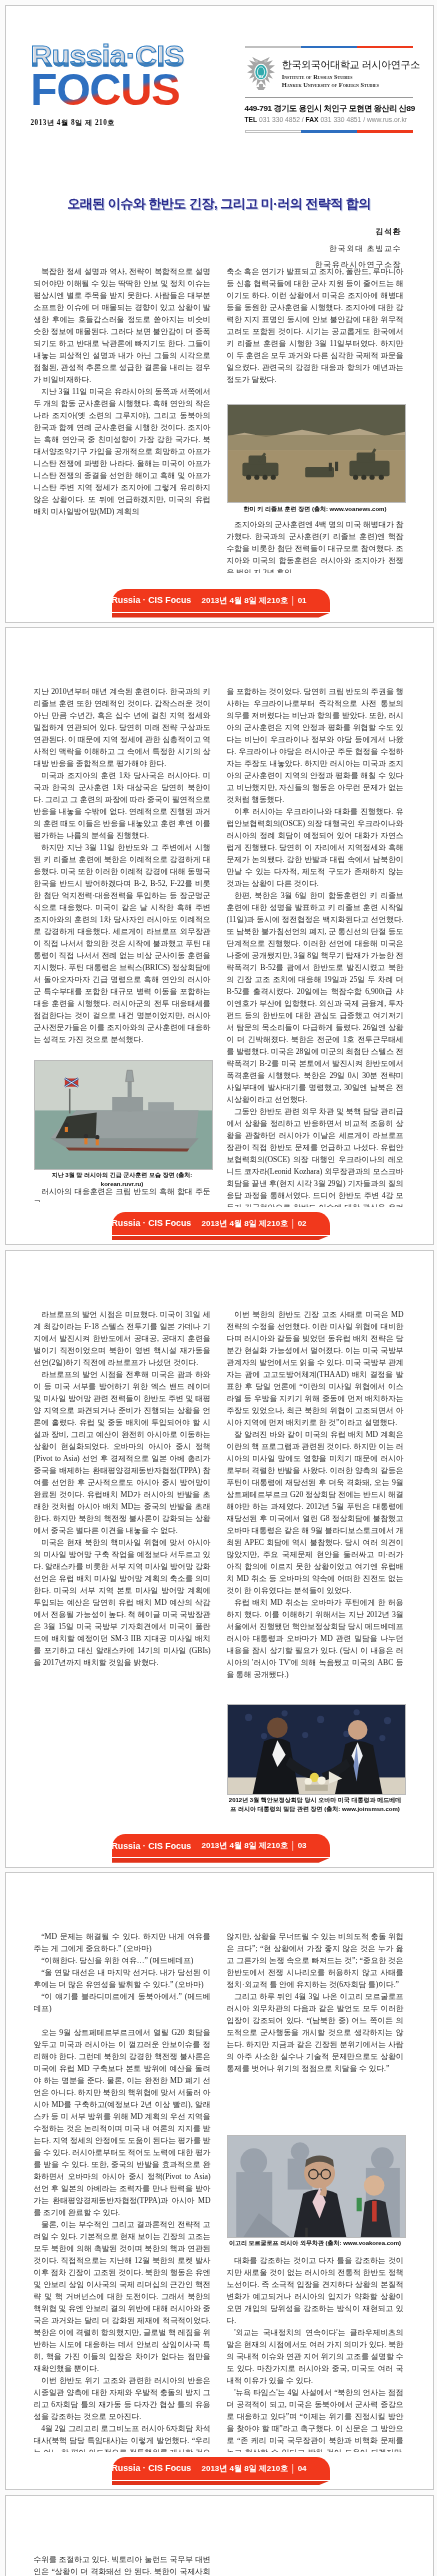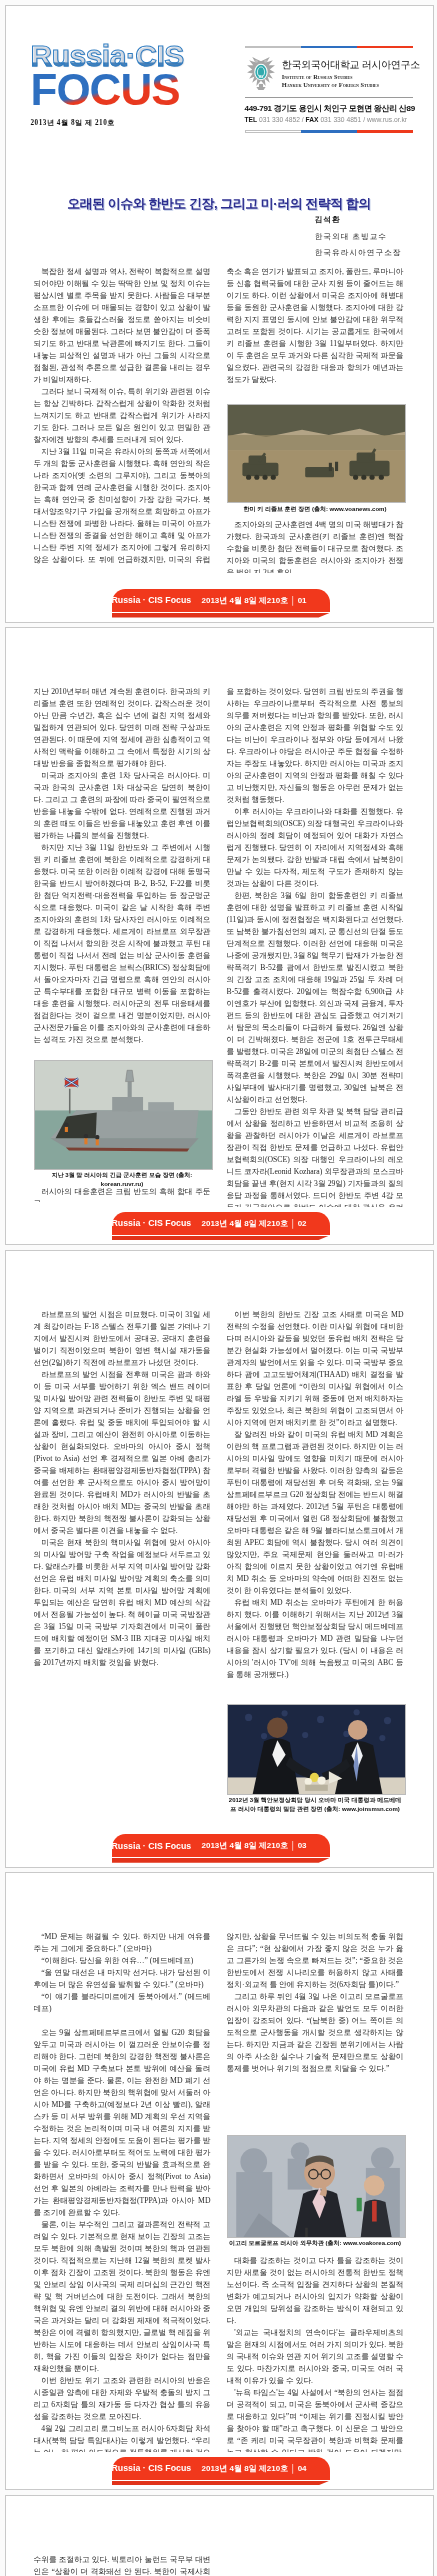--- a/index.html
+++ b/index.html
@@ -26,21 +26,21 @@
   .inst-names{margin-left:5.2px;}
   .inst-ko{font-weight:400;font-size:10px;letter-spacing:-0.3px;color:#0d0d0d;white-space:nowrap;}
   .inst-en{font-family:"Liberation Serif",serif;font-variant:small-caps;font-weight:bold;font-size:6.4px;color:#2b2b2b;line-height:1.25;margin-top:1.5px;}
   .inst-divider{border-top:0.5px solid #9a9a9a;margin-top:5.2px;}
   .inst-addr{margin-top:5.2px;font-weight:800;font-size:8px;letter-spacing:-0.3px;color:#0d0d0d;white-space:nowrap;}
   .inst-tel{margin-top:2.1px;font-size:6.7px;color:#8a8a8a;white-space:nowrap;}
   .inst-tel b{color:#151515;}
   .inst-block .flagbar.bottom{margin-top:7.2px;}
   
   .art-title{position:absolute;left:0;right:0;top:189px;text-align:center;font-family:"Liberation Sans",sans-serif;font-weight:800;font-size:13px;letter-spacing:-0.5px;color:#2b2d8f;text-shadow:1px 1px 0 #c4cfe8;}
-  .byline{position:absolute;right:31px;top:206px;font-size:7.7px;line-height:2.2;letter-spacing:1px;color:#222;}
+  .byline{position:absolute;right:31px;top:218px;text-align:right;font-size:7.7px;line-height:2.2;letter-spacing:1px;color:#222;}
   .byline .author{font-weight:bold;}
   .col{position:absolute;width:177px;text-align:justify;font-size:7.7px;line-height:12px;color:#1e1e1e;overflow:hidden;}
   .col p{margin:0;text-indent:1em;}
   .col p.cont{text-indent:0;}
   .col p.gap-top{margin-top:12px;}
   .photo{position:absolute;border:0.5px solid #bbb;background:#ddd;}
   .photo svg{display:block;width:100%;height:100%;}
   .caption{position:absolute;width:177px;text-align:center;font-family:"Liberation Sans",sans-serif;font-weight:bold;font-size:6px;line-height:1.5;color:#111;}
   
   .pagefoot{position:absolute;left:106px;bottom:4.1px;width:218px;font-family:"Liberation Sans",sans-serif;}
@@ -106,21 +106,20 @@
 
   <div class="art-title">오래된 이슈와 한반도 긴장, 그리고 미·러의 전략적 합의</div>
   <div class="byline">
     <div class="author">김석환</div>
     <div>한국외대 초빙교수</div>
     <div>한국유라시아연구소장</div>
   </div>
 
   <div class="col" style="left:28px;top:260px;height:298px;">
     <p>복잡한 정세 설명과 역사, 전략이 복합적으로 설명되어야만 이해될 수 있는 딱딱한 안보 및 정치 이슈는 평상시엔 별로 주목을 받지 못한다. 사람들은 대부분 소프트한 이슈에 더 매몰되는 경향이 있고 상황이 발생한 후에는 호들갑스러울 정도로 쏟아지는 비슷비슷한 정보에 매몰된다. 그러다 보면 불안감이 더 증폭되기도 하고 반대로 낙관론에 빠지기도 한다. 그들이 내놓는 피상적인 설명과 내가 아닌 그들의 시각으로 점철된, 관성적 추론으로 성급한 결론을 내리는 경우가 비일비재하다.</p>
-    <p>그러다 보니 국제적 이슈, 특히 위기와 관련된 이슈는 항상 긴박하다. 갑작스럽게 상황이 악화한 것처럼 느껴지기도 하고 반대로 갑작스럽게 위기가 사라지기도 한다. 그러나 모든 일은 원인이 있고 면밀한 관찰자에겐 방향의 추세를 드러내게 되어 있다.</p>
     <p>지난 3월 11일 미국은 유라시아의 동쪽과 서쪽에서 두 개의 합동 군사훈련을 시행했다. 흑해 연안의 작은 나라 조지아(옛 소련의 그루지야), 그리고 동북아의 한국과 함께 연례 군사훈련을 시행한 것이다. 조지아는 흑해 연안국 중 친미성향이 가장 강한 국가다. 북대서양조약기구 가입을 공개적으로 희망하고 아프가니스탄 전쟁에 파병한 나라다. 올해는 미국이 아프가니스탄 전쟁의 종결을 선언한 해이고 흑해 및 아프가니스탄 주변 지역 정세가 조지아에 그렇게 유리하지 않은 상황이다. 또 뒤에 언급하겠지만, 미국의 유럽 배치 미사일방어망(MD) 계획의</p>
   </div>
   <div class="col" style="left:221px;top:260px;height:135px;">
     <p class="cont">축소 혹은 연기가 발표되고 조지아, 폴란드, 루마니아 등 신흥 협력국들에 대한 군사 지원 등이 줄어드는 해이기도 하다. 이런 상황에서 미국은 조지아에 해병대 등을 동원한 군사훈련을 시행했다. 조지아에 대한 강력한 지지 표명인 동시에 안보 불안감에 대한 위무적 고려도 포함된 것이다. 시기는 공교롭게도 한국에서 키 리졸브 훈련을 시행한 3월 11일부터였다. 하지만 이 두 훈련은 모두 과거와 다른 심각한 국제적 파문을 일으켰다. 관련국의 강경한 대응과 항의가 예년과는 정도가 달랐다.</p>
   </div>
   <div class="photo" style="left:221px;top:398px;width:177px;height:97px;">
     <svg viewBox="0 0 344 188" preserveAspectRatio="none">
       <rect width="344" height="188" fill="#b3a486"></rect>
       <path d="M0 0 h344 v52 l-40 8 -48 -14 -60 12 -52 -10 -70 14 -42 -8 -32 6 Z" fill="#5c5c48"></path>
       <path d="M0 58 h344 v30 H0 Z" fill="#8f825f" opacity=".7"></path>
@@ -219,21 +218,21 @@
   </div>
 </div>
 
 <div class="page">
   <div class="col" style="left:28px;top:58px;height:521px;">
     <p>라브로프의 발언 시점은 미묘했다. 미국이 31일 세계 최강이라는 F-18 스텔스 전투기를 일본 가데나 기지에서 발진시켜 한반도에서 공대공, 공대지 훈련을 벌이기 직전이었으며 북한이 영변 핵시설 재가동을 선언(2일)하기 직전에 라브로프가 나섰던 것이다.</p>
     <p>라브로프의 발언 시점을 전후해 미국은 괌과 하와이 등 미국 서부를 방어하기 위한 엑스 밴드 레이더 및 미사일 방어망 관련 전력들이 한반도 주변 및 태평양 지역으로 파견되거나 준비가 진행되는 상황을 언론에 흘렸다. 유럽 및 중동 배치에 투입되어야 할 시설과 장비, 그리고 예산이 완전히 아시아로 이동하는 상황이 현실화되었다. 오바마의 아시아 중시 정책(Pivot to Asia) 선언 후 경제적으로 일본 아베 총리가 중국을 배제하는 환태평양경제동반자협정(TPPA) 참여를 선언한 후 군사적으로도 아시아 중시 방어망이 완료된 것이다. 유럽배치 MD가 러시아의 반발을 초래한 것처럼 아시아 배치 MD는 중국의 반발을 초래한다. 하지만 북한의 핵전쟁 불사론이 강화되는 상황에서 중국은 별다른 이견을 내놓을 수 없다.</p>
     <p>미국은 현재 북한의 핵미사일 위협에 맞서 아시아의 미사일 방어망 구축 작업을 예정보다 서두르고 있다. 알래스카를 비롯한 서부 지역 미사일 방어망 강화 선언은 유럽 배치 미사일 방어망 계획의 축소를 의미한다. 미국의 서부 지역 본토 미사일 방어망 계획에 투입되는 예산은 당연히 유럽 배치 MD 예산의 삭감에서 전용될 가능성이 높다. 척 헤이글 미국 국방장관은 3월 15일 미국 국방부 기자회견에서 미국이 폴란드에 배치할 예정이던 SM-3 IIB 지대공 미사일 배치를 포기하고 대신 알래스카에 14기의 미사일 (GBIs)을 2017년까지 배치할 것임을 밝혔다.</p>
   </div>
   <div class="col" style="left:221px;top:58px;height:391px;">
-    <p>이번 북한의 한반도 긴장 고조 사태로 미국은 MD 전략의 수정을 선언했다. 이란 미사일 위협에 대비한다며 러시아와 갈등을 빚었던 동유럽 배치 전략은 당분간 현실화 가능성에서 멀어졌다. 이는 미국 국방부 관계자의 발언에서도 읽을 수 있다. 미국 국방부 중요하다 괌에 고고도방어체계(THAAD) 배치 결정을 발표한 후 당일 언론에 “이란의 미사일 위협에서 이스라엘 등 우방을 지키기 위해 중동에 먼저 배치하자는 주장도 있었으나, 최근 북한의 위협이 고조되면서 아시아 지역에 먼저 배치키로 한 것”이라고 설명했다.</p>
+    <p>이번 북한의 한반도 긴장 고조 사태로 미국은 MD 전략의 수정을 선언했다. 이란 미사일 위협에 대비한다며 러시아와 갈등을 빚었던 동유럽 배치 전략은 당분간 현실화 가능성에서 멀어졌다. 이는 미국 국방부 관계자의 발언에서도 읽을 수 있다. 미국 국방부 관계자는 괌에 고고도방어체계(THAAD) 배치 결정을 발표한 후 당일 언론에 “이란의 미사일 위협에서 이스라엘 등 우방을 지키기 위해 중동에 먼저 배치하자는 주장도 있었으나, 최근 북한의 위협이 고조되면서 아시아 지역에 먼저 배치키로 한 것”이라고 설명했다.</p>
     <p>잘 알려진 바와 같이 미국의 유럽 배치 MD 계획은 이란의 핵 프로그램과 관련된 것이다. 하지만 이는 러시아의 미사일 망에도 영향을 미치기 때문에 러시아로부터 격렬한 반발을 사왔다. 이러한 양측의 갈등은 푸틴이 대통령에 재당선된 후 더욱 격화돼, 오는 9월 상트페테르부르크 G20 정상회담 전에는 반드시 해결해야만 하는 과제였다. 2012년 5월 푸틴은 대통령에 재당선된 후 미국에서 열린 G8 정상회담에 불참했고 오바마 대통령은 같은 해 9월 블라디보스토크에서 개최된 APEC 회담에 역시 불참했다. 당시 여러 의견이 많았지만, 주요 국제문제 현안을 둘러싸고 미·러가 아직 합의에 이르지 못한 상황이었고 여기엔 유럽배치 MD 취소 등 오바마의 약속에 어떠한 진전도 없는 것이 한 이유였다는 분석들이 있었다.</p>
     <p>유럽 배치 MD 취소는 오바마가 푸틴에게 한 허용하지 했다. 이를 이해하기 위해서는 지난 2012년 3월 서울에서 진행됐던 핵안보정상회담 당시 메드베데프 러시아 대통령과 오바마가 MD 관련 밀담을 나누던 내용을 잠시 상기할 필요가 있다. (당시 이 내용은 러시아의 '러시아 TV'에 의해 녹음됐고 미국의 ABC 등을 통해 공개됐다.)</p>
   </div>
   <div class="photo" style="left:221px;top:453px;width:177px;height:89px;">
     <svg viewBox="0 0 344 172" preserveAspectRatio="none">
       <rect width="344" height="172" fill="#1c2742"></rect>
       <g fill="#2c3a5e">
         <circle cx="40" cy="24" r="7"></circle>
           <circle cx="110" cy="16" r="6"></circle>
           <circle cx="180" cy="28" r="7"></circle>

